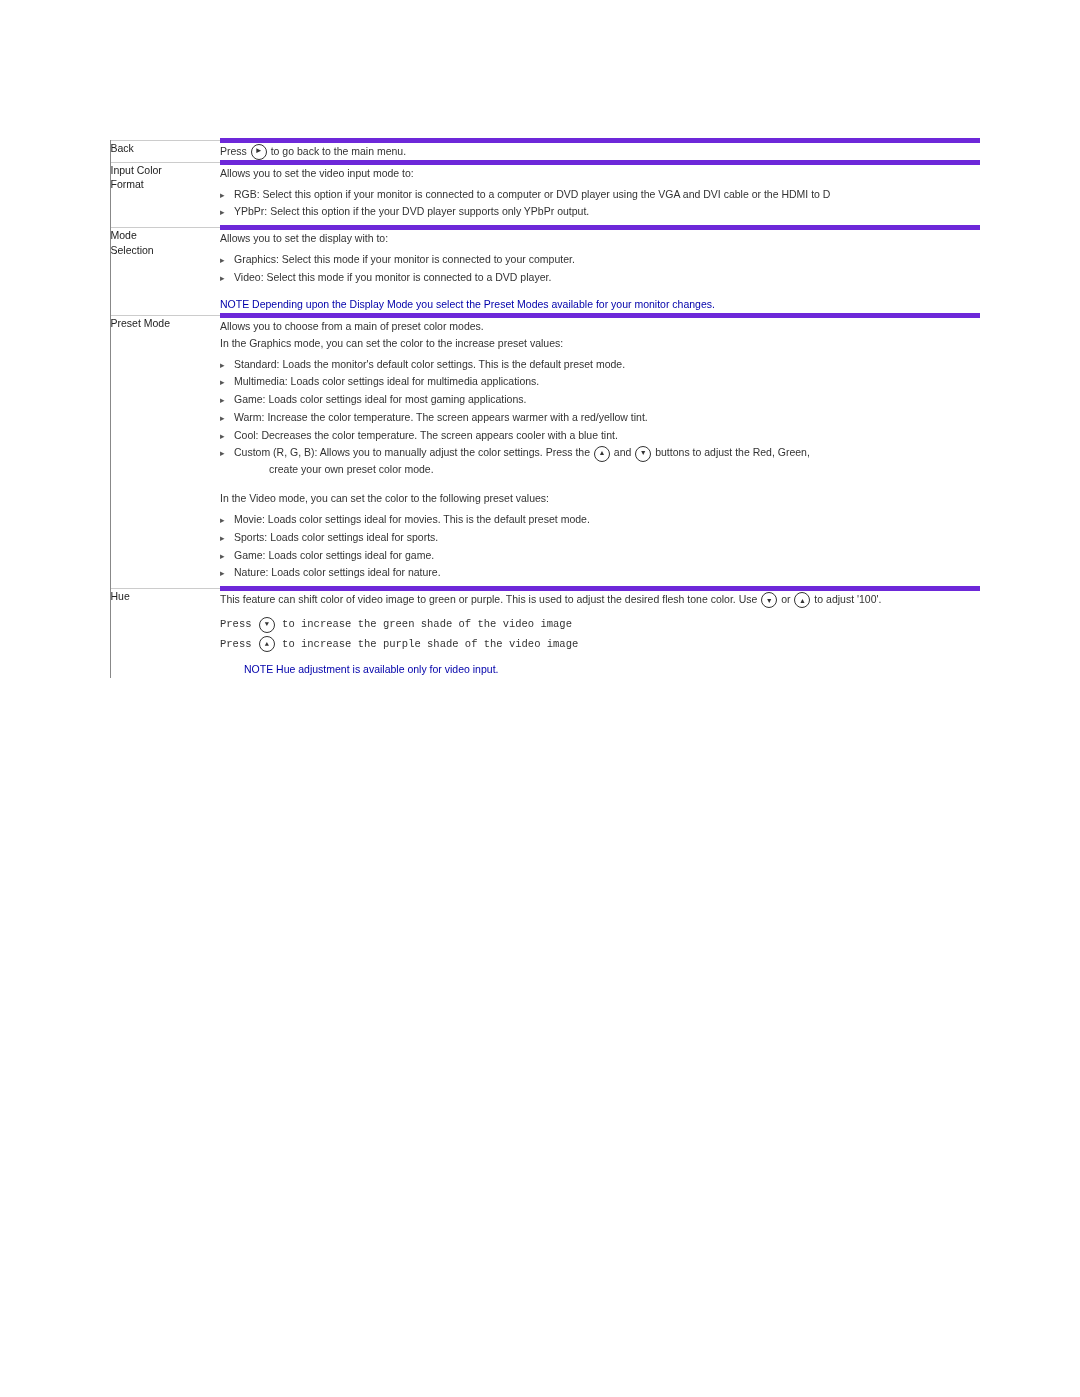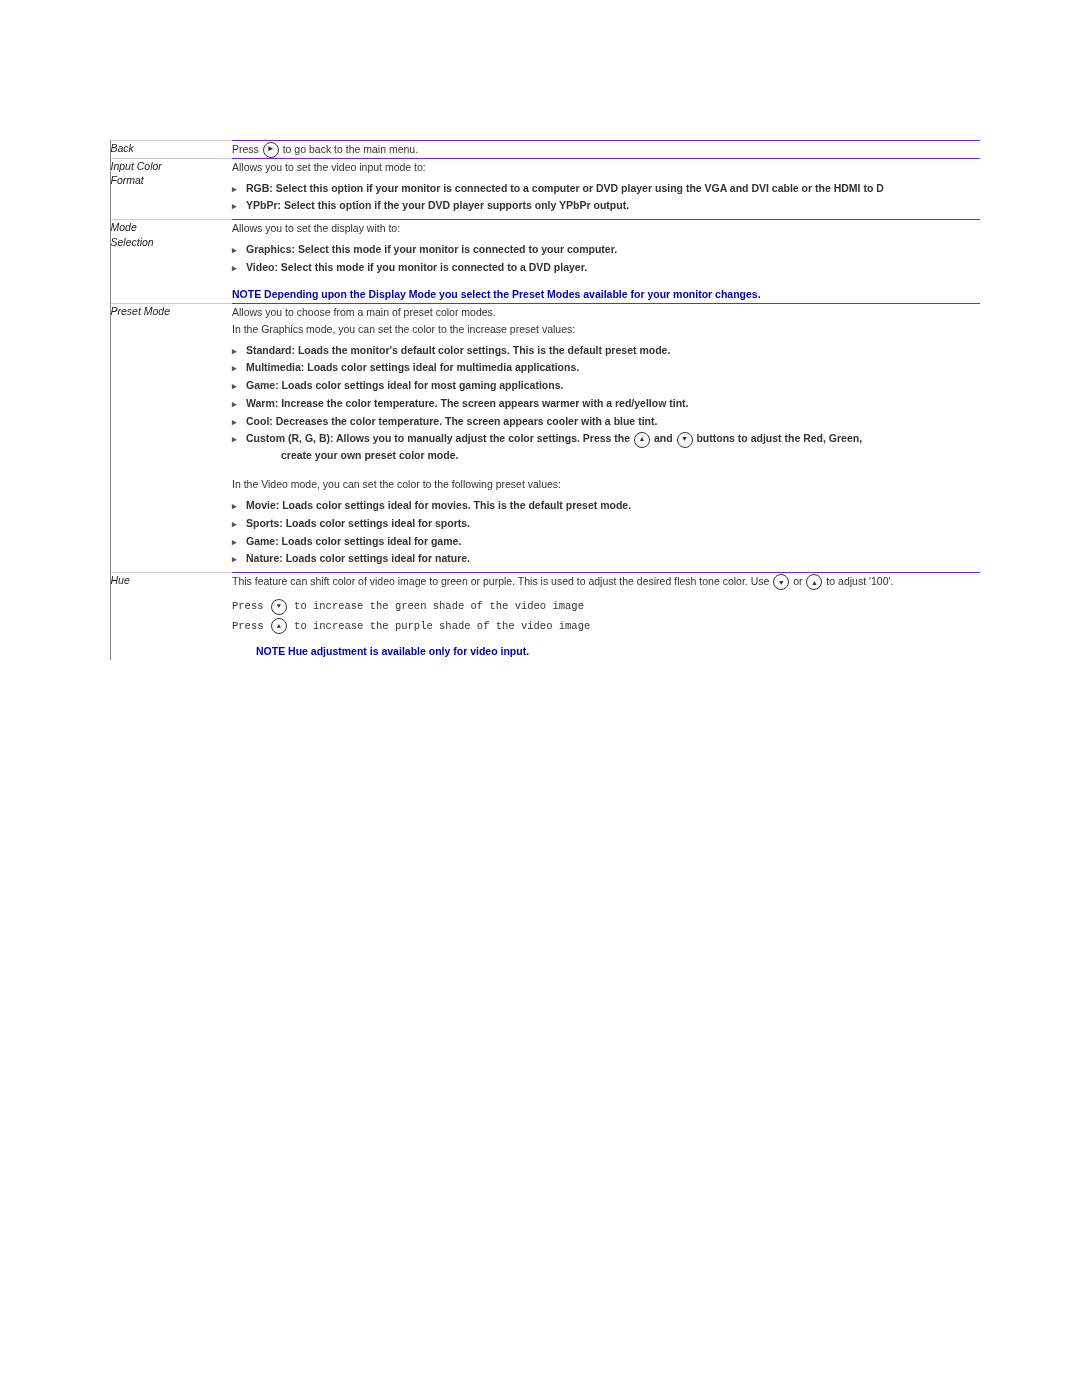--- a/index.html
+++ b/index.html
@@ -23,59 +23,57 @@
       padding: 0;
     }
     
     .line-col {
       width: 10px;
       border-right: 1px solid #888;
       padding: 0;
     }
     
     .label-col {
-      width: 122px;
+      width: 110px;
       padding: 10px 12px 10px 12px;
       vertical-align: top;
       border-top: 1px solid #ccc;
       font-size: 10.5px;
       line-height: 1.4;
-      font-style: italic;
     }
     
     .content-col {
       padding: 10px 16px 16px 16px;
       vertical-align: top;
-      border-top: 1px solid #6d28d9;
+      border-top: 5px solid #6d28d9;
       font-size: 10.5px;
       line-height: 1.6;
       color: #333;
       margin-top: 40px;
     }
     .row-top-spacer td {
       height: 60px;
       border: none;
     }
     .note-text {
       color: #0000aa;
-      font-weight: bold;
+      font-weight: normal;
     }
     .note-label {
       color: #0000aa;
-      font-weight: bold;
+      font-weight: normal;
     }
     .bullet-list {
       list-style: none;
       padding: 4px 0 4px 0;
     }
     .bullet-list li {
       padding: 1px 0 1px 14px;
       position: relative;
       line-height: 1.5;
-      font-weight: bold;
     }
     .bullet-list li::before {
       content: "▸";
       position: absolute;
       left: 0;
       color: #555;
       font-size: 9px;
       top: 3px;
     }
     .circle-btn {

